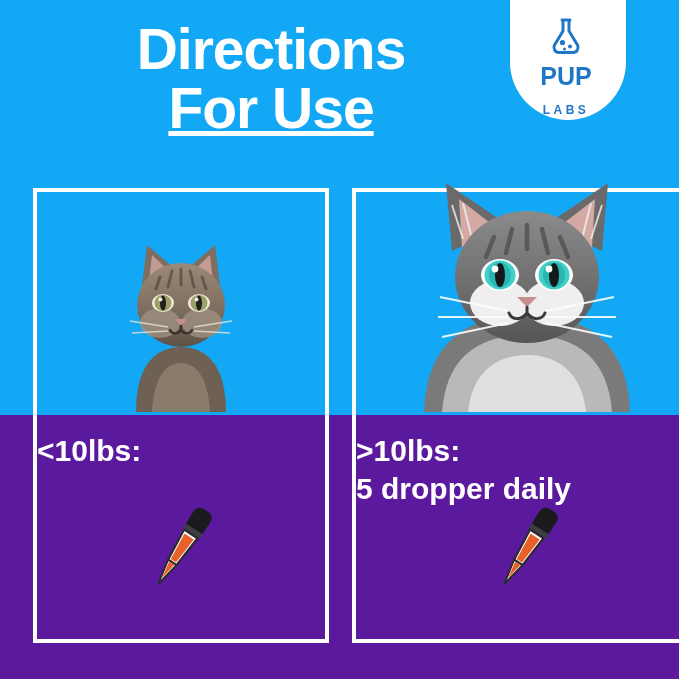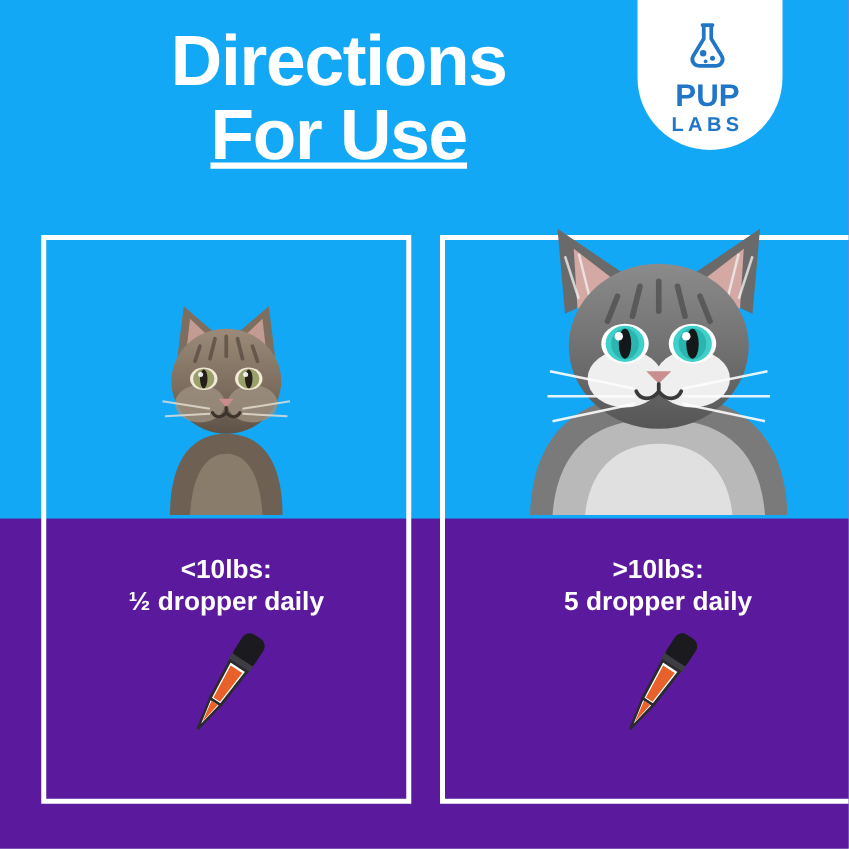--- a/index.html
+++ b/index.html
@@ -6,21 +6,21 @@
     margin: 0;
     padding: 0;
     background: #ffffff;
   }
   #poster {
     position: relative;
     width: 679px;
     height: 679px;
     overflow: hidden;
     font-family: "Liberation Sans", sans-serif;
-    background: #4c1d95;
+    background: #6d28d9;
   }
   
   .bg-top {
     position: absolute;
     left: 0; top: 0;
     width: 679px; height: 415px;
     background: #13A8F5;
   }
   .bg-bottom {
     position: absolute;
@@ -65,43 +65,42 @@
     color: #2176C7;
     font-weight: bold;
     font-size: 25px;
     letter-spacing: 0px;
     line-height: 1;
   }
   .logo-labs {
     display: block;
     color: #2176C7;
     font-weight: bold;
-    font-size: 16px;
+    font-size: 12px;
     letter-spacing: 3.5px;
     line-height: 1.2;
-    margin-top: 1px;
+    margin-top: 14px;
   }
   
   .panel {
     position: absolute;
     border: 4px solid #ffffff;
     box-sizing: border-box;
   }
   .panel-left  { left: 33px;  top: 188px; width: 296px; height: 455px; }
   .panel-right { left: 352px; top: 188px; width: 349px; height: 455px; }
 
   .panel-text {
     position: absolute;
     left: 0;
-    top: 251px;
+    top: 240px;
     width: 100%;
-    text-align: center;
     color: #ffffff;
     font-weight: bold;
-    font-size: 21px;
+    font-size: 30px;
     line-height: 1.25;
   }
   .panel-text .t1 { display: block; }
   .panel-text .t2 { display: block; }
 
   
   .cat {
     position: absolute;
     bottom: 227px;
     left: 50%;
@@ -201,21 +200,20 @@
           <path d="M62 100 L24 94"></path>
           <path d="M62 104 L26 106"></path>
           <path d="M88 100 L126 94"></path>
           <path d="M88 104 L124 106"></path>
         </g>
       </svg>
     </span>
 
     <div class="panel-text">
       <span class="t1">&lt;10lbs:</span>
-      <span class="t2">½ dropper daily</span>
     </div>
 
     <span class="dropper">
       <svg width="74" height="96" viewBox="0 0 74 96" aria-hidden="true">
         <g transform="rotate(33 37 48)">
           <rect x="27" y="2" width="20" height="26" rx="7" fill="#1b1b1f"></rect>
           <rect x="27" y="24" width="20" height="6" fill="#3d3d45"></rect>
           <path d="M29 30 h16 l-3 34 h-10 Z" fill="#ffffff" stroke="#2a2a30" stroke-width="2.2"></path>
           <path d="M31.5 33 h11 l-2.4 29 h-6.2 Z" fill="#e8612a"></path>
           <path d="M32 64 h10 l-5 26 Z" fill="#ffffff" stroke="#2a2a30" stroke-width="2"></path>

